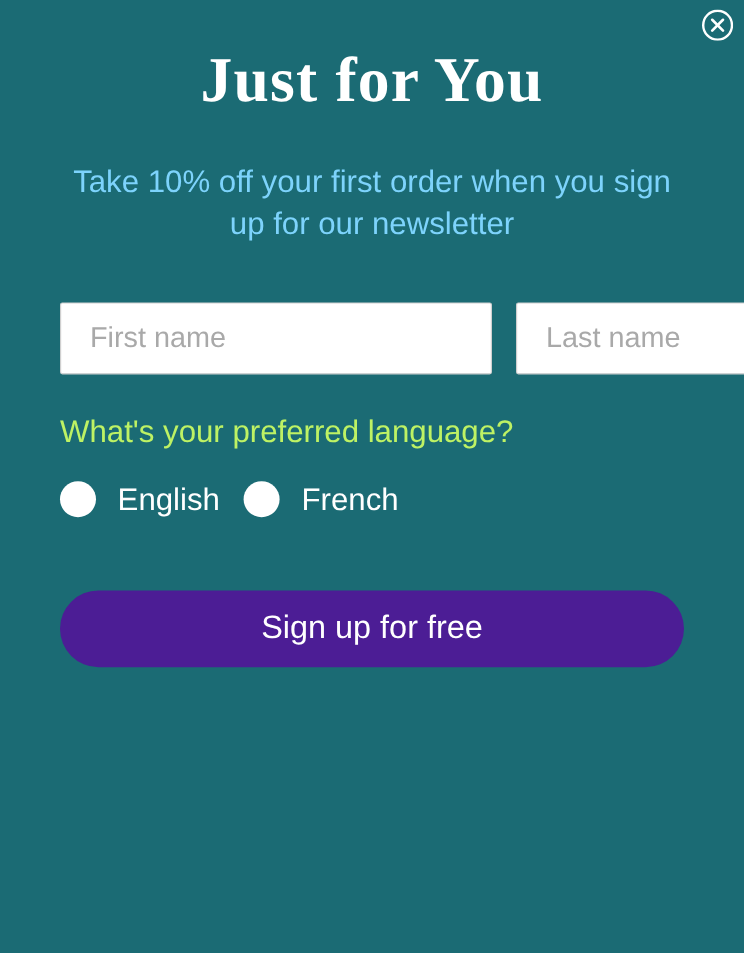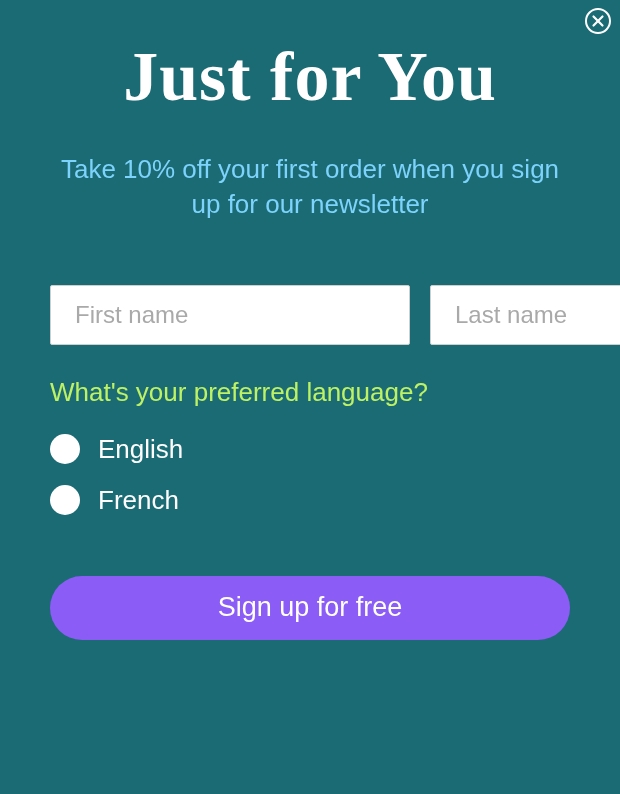--- a/index.html
+++ b/index.html
@@ -31,39 +31,38 @@
     }
     .content {
       padding: 40px 50px 50px 50px;
       display: flex;
       flex-direction: column;
     }
     .title {
       color: #ffffff;
       font-family: Georgia, 'Times New Roman', serif;
       font-weight: bold;
-      font-size: 70px;
+      font-size: 53px;
       text-align: center;
       letter-spacing: 1px;
       margin-bottom: 38px;
       line-height: 1.05;
     }
     .subtitle {
       color: #7dd3fc;
       font-size: 26px;
       text-align: center;
       line-height: 1.35;
       margin-bottom: 48px;
       padding: 0 8px;
     }
     .row {
       display: flex;
       gap: 20px;
       margin-bottom: 32px;
-      margin-top: 15px;
     }
     .text-input {
       flex: 1;
       height: 60px;
       font-size: 24px;
       padding: 0 24px;
       border: 1px solid #cfcfcf;
       background: #ffffff;
       color: #333;
       outline: none;
@@ -78,21 +77,21 @@
       margin-bottom: 40px;
     }
     .question-label {
       color: #bef264;
       font-size: 26px;
       font-weight: 500;
       margin-bottom: 26px;
     }
     .radio-group {
       display: flex;
-      flex-direction: column;
+      flex-direction: row;
       gap: 20px;
       margin-bottom: 60px;
     }
     .radio-item {
       display: flex;
       align-items: center;
       gap: 18px;
     }
     .radio-circle {
       width: 30px;
@@ -104,21 +103,21 @@
       flex-shrink: 0;
     }
     .radio-label {
       color: #ffffff;
       font-size: 26px;
       cursor: pointer;
     }
     .signup-btn {
       width: 100%;
       height: 64px;
-      background: #8b5cf6;
+      background: #4c1d95;
       color: #ffffff;
       font-size: 27px;
       font-weight: 500;
       border: none;
       border-radius: 32px;
       cursor: pointer;
       font-family: inherit;
     }
   </style>
 </head>

